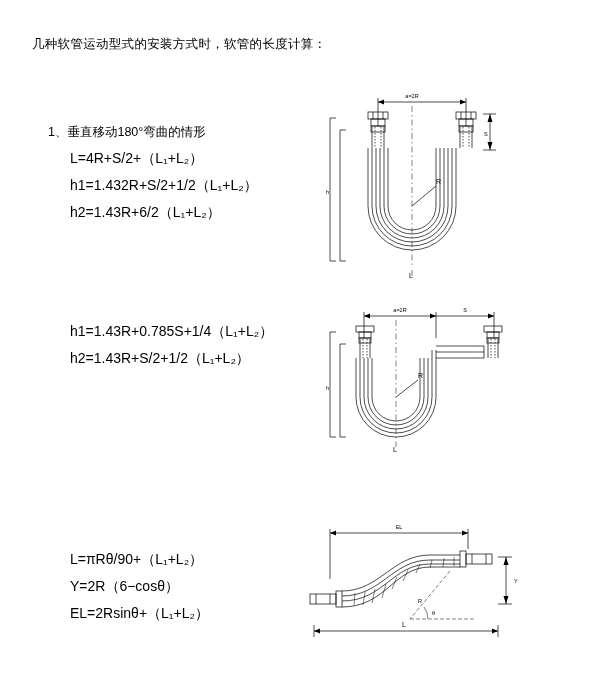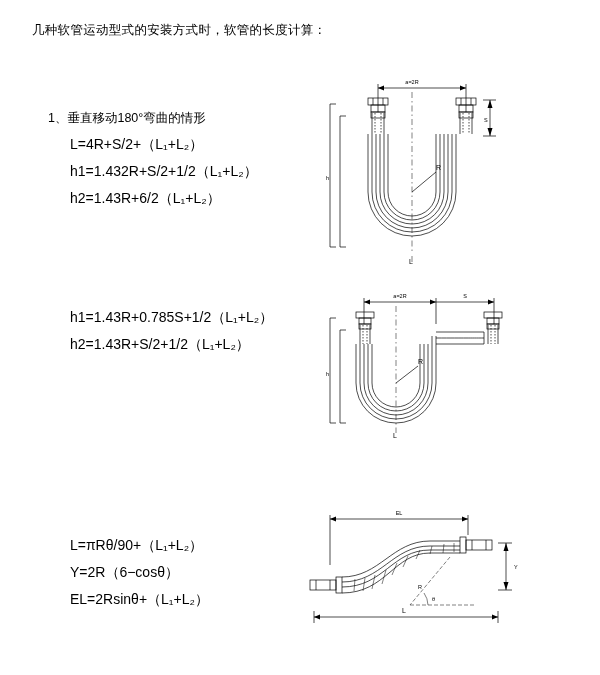--- a/index.html
+++ b/index.html
@@ -12,20 +12,21 @@
     height: 675px;
     position: relative;
     font-family: "Liberation Sans", sans-serif;
     color: #000000;
     overflow: hidden;
   }
   .page {
     position: relative;
     width: 600px;
     height: 603px;
+    margin-top: 14px;
   }
   .heading {
     position: absolute;
     left: 32px;
     top: 22px;
     font-size: 12.5px;
     letter-spacing: 0.3px;
     white-space: nowrap;
   }
   .case {
@@ -73,21 +74,21 @@
   <div class="heading">几种软管运动型式的安装方式时，软管的长度计算：</div>
 
   <div class="case" id="case1">
     <div class="case-title">1、垂直移动180°弯曲的情形</div>
     <div class="formula">L=4R+S/2+（L₁+L₂）</div>
     <div class="formula">h1=1.432R+S/2+1/2（L₁+L₂）</div>
     <div class="formula">h2=1.43R+6/2（L₁+L₂）</div>
   </div>
 
   <div class="case" id="case2">
-    <div class="formula">h1=1.43R+0.785S+1/2（L₁+L₂）</div>
+    <div class="formula">h1=1.43R+0.785S+1/4（L₁+L₂）</div>
     <div class="formula">h2=1.43R+S/2+1/2（L₁+L₂）</div>
   </div>
 
   <div class="case" id="case3">
     <div class="formula">L=πRθ/90+（L₁+L₂）</div>
     <div class="formula">Y=2R（6−cosθ）</div>
     <div class="formula">EL=2Rsinθ+（L₁+L₂）</div>
   </div>
 
   <div class="diagram" id="dia1">

